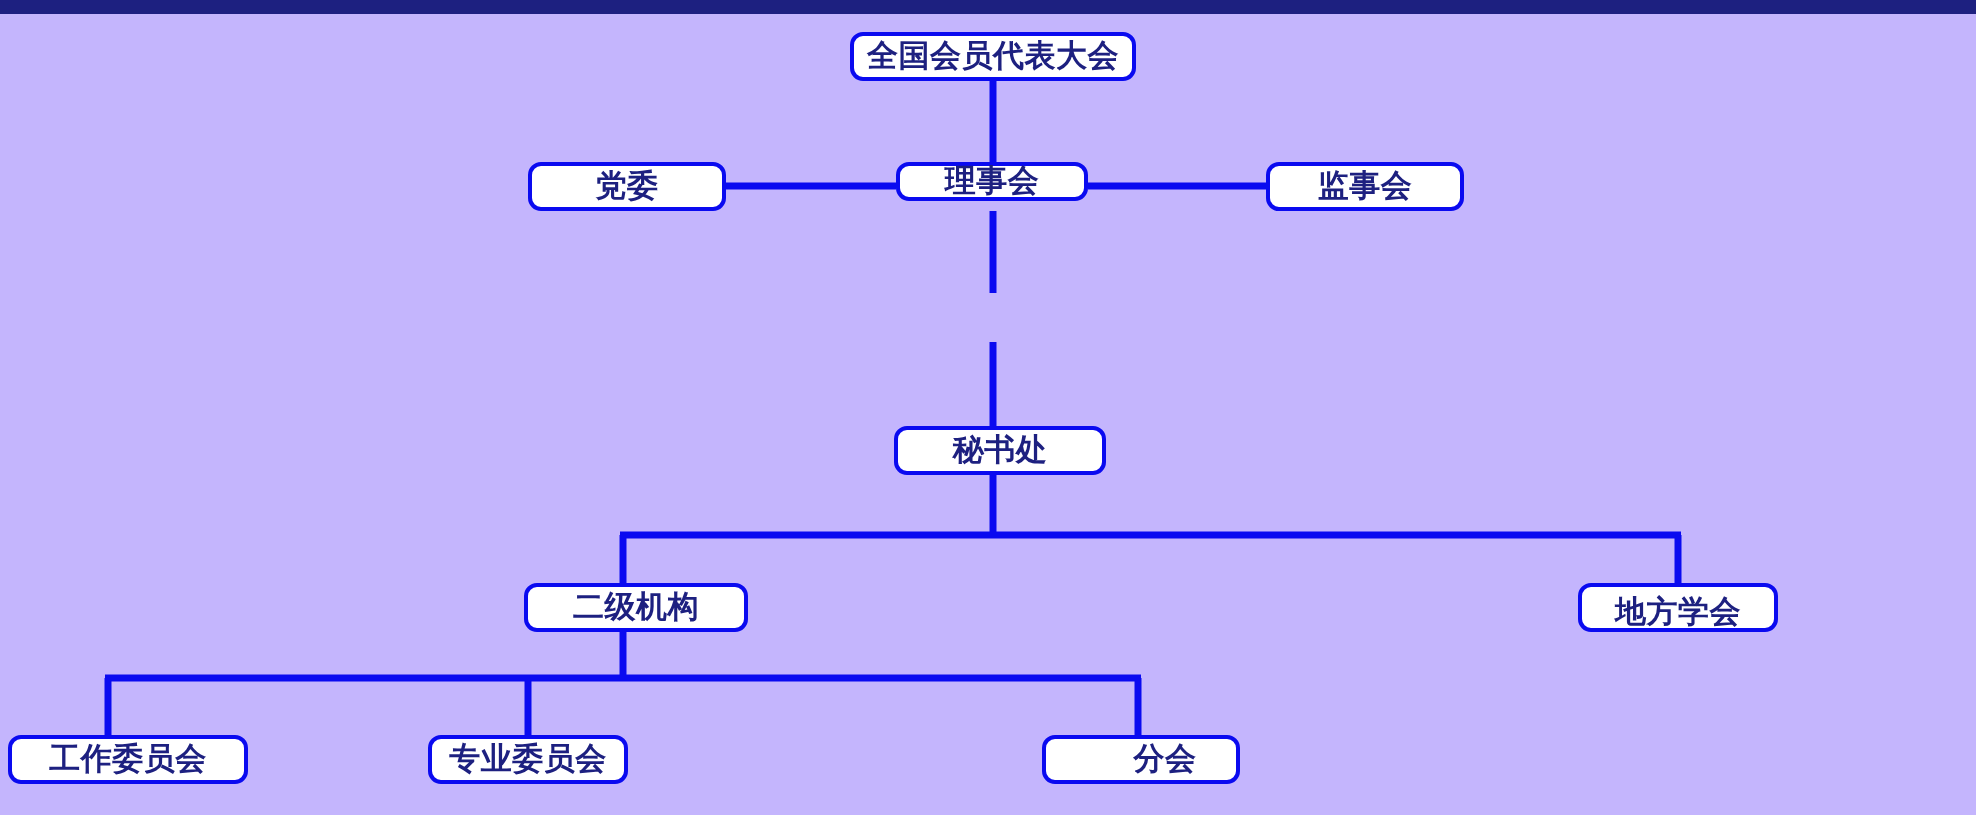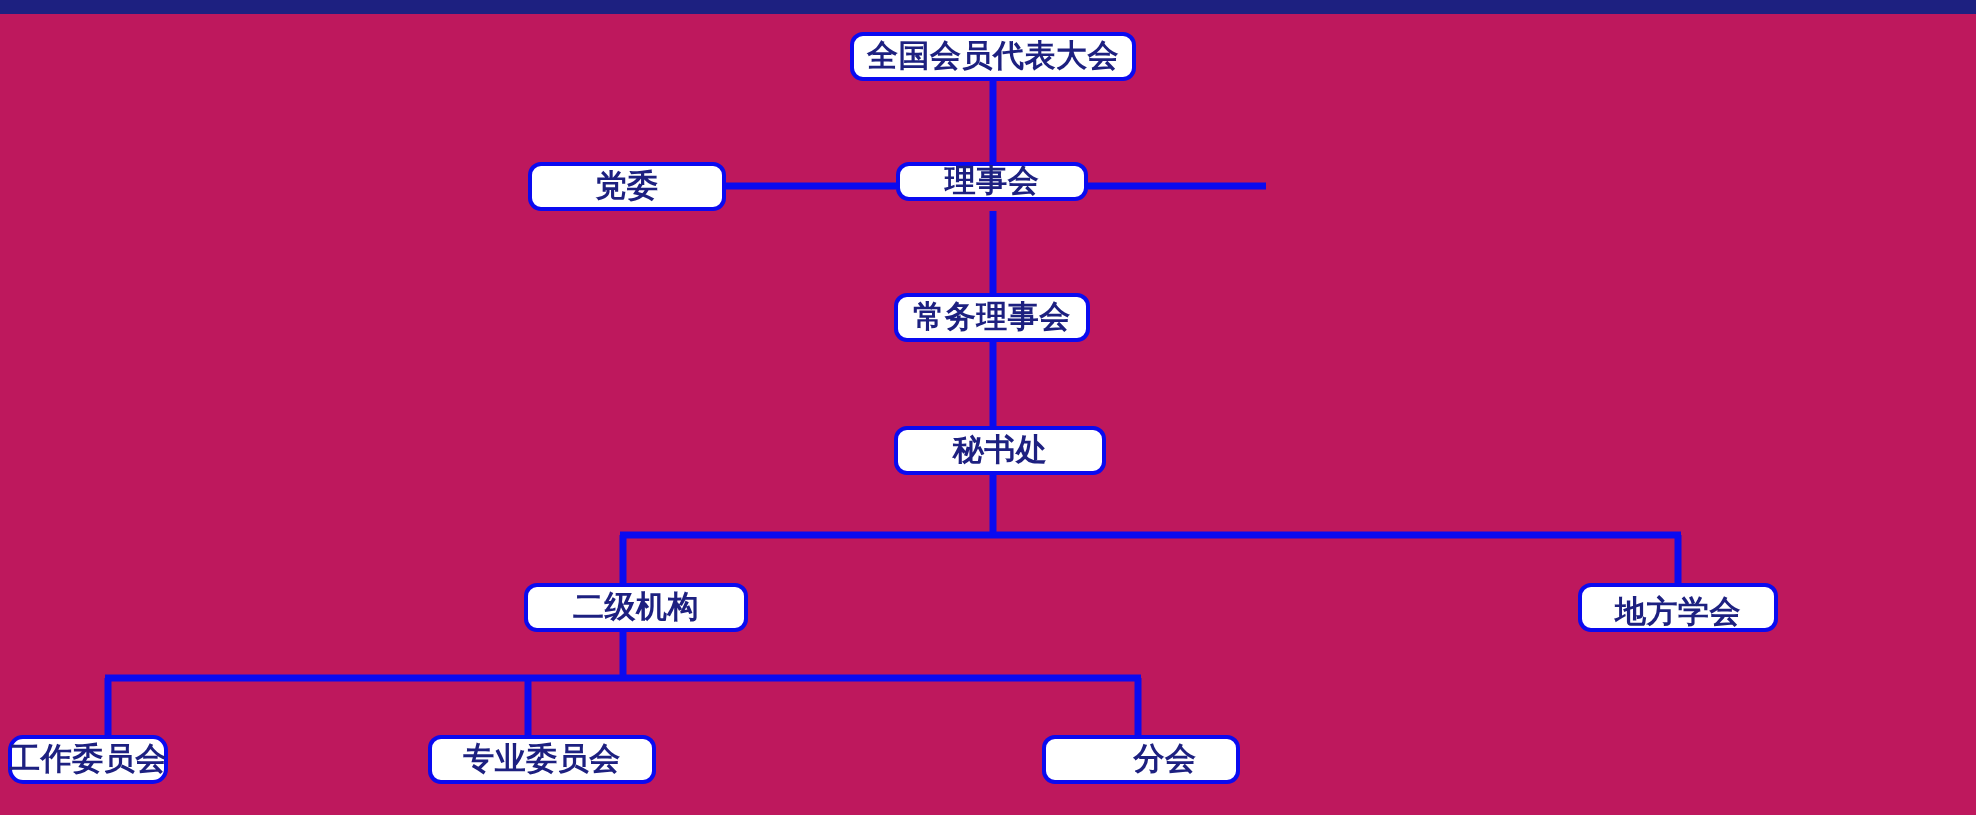--- a/index.html
+++ b/index.html
@@ -4,21 +4,21 @@
 <style>
   html, body {
     margin: 0;
     padding: 0;
     background: #ffffff;
   }
   #page {
     position: relative;
     width: 1976px;
     height: 815px;
-    background: #be185d;
+    background: #c4b5fd;
     overflow: hidden;
     font-family: Liberation Sans, sans-serif;
   }
   #top-bar {
     position: absolute;
     left: 0;
     top: 0;
     width: 1976px;
     height: 14px;
     background: #1d2080;
@@ -97,42 +97,42 @@
   </div>
 
   <div class="node" style="left:528px; top:162px; width:198px; height:49px;">
     <span class="node-label">党委</span>
   </div>
 
   <div class="node" style="left:896px; top:162px; width:192px; height:39px;align-items:flex-end;">
     <span class="node-label">理事会</span>
   </div>
 
+  <div class="node" style="left:1266px; top:162px; width:198px; height:49px;">
+    <span class="node-label">监事会</span>
+  </div>
 
-  <div class="node" style="left:894px; top:293px; width:196px; height:49px;">
-    <span class="node-label">常务理事会</span>
-  </div>
 
   <div class="node" style="left:894px; top:426px; width:212px; height:49px;">
     <span class="node-label">秘书处</span>
   </div>
 
   <div class="node" style="left:524px; top:583px; width:224px; height:49px;">
     <span class="node-label">二级机构</span>
   </div>
 
   <div class="node" style="left:1578px; top:583px; width:200px; height:49px;align-items:flex-end;">
     <span class="node-label">地方学会</span>
   </div>
 
-  <div class="node" style="left:8px; top:735px; width:160px; height:49px;border-radius:15px;">
+  <div class="node" style="left:8px; top:735px; width:240px; height:49px;">
     <span class="node-label">工作委员会</span>
   </div>
 
-  <div class="node" style="left:428px; top:735px; width:228px; height:49px;">
+  <div class="node" style="left:428px; top:735px; width:200px; height:49px;">
     <span class="node-label">专业委员会</span>
   </div>
 
   <div class="node" style="left:1042px; top:735px; width:198px; height:49px;padding-left:48px;">
     <span class="node-label">分会</span>
   </div>
 
 </div>
 
 </body></html>

